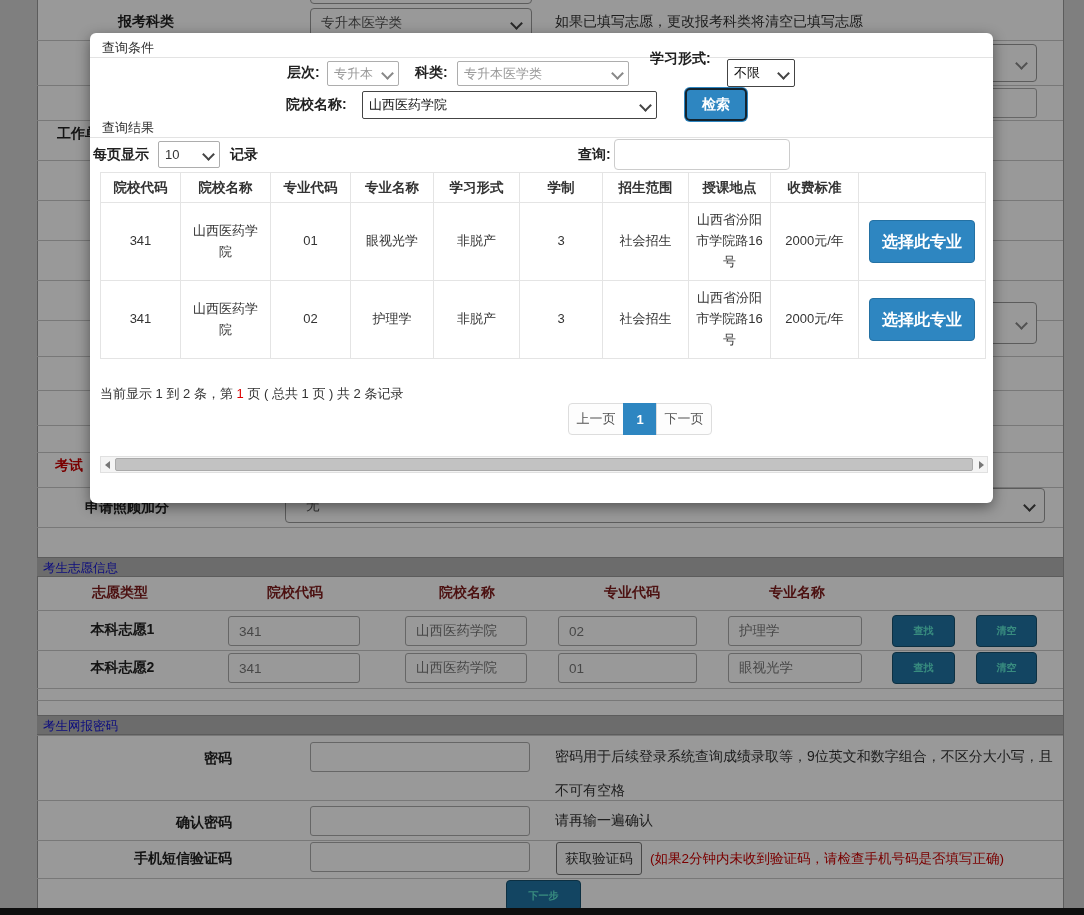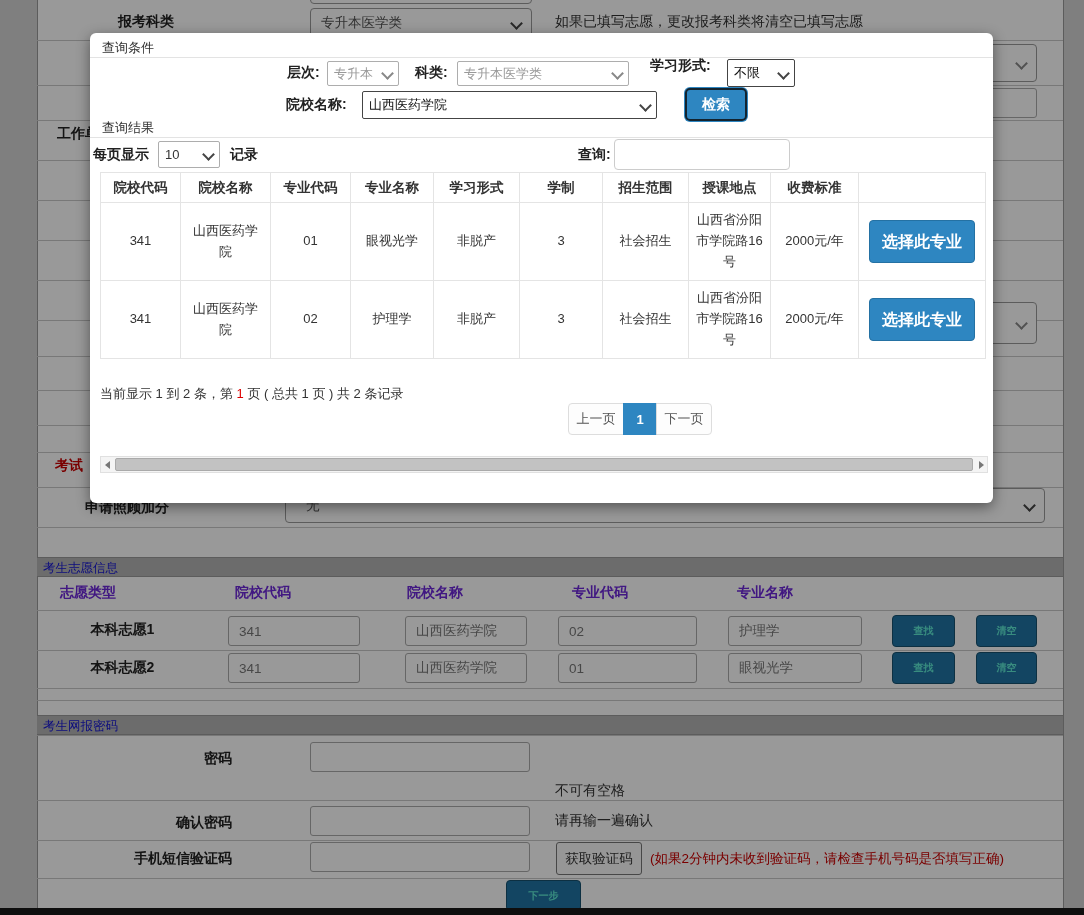--- a/index.html
+++ b/index.html
@@ -13,21 +13,21 @@
   .bglabel{position:absolute;font-size:14px;font-weight:bold;color:#222;}
   .bglabel-r{position:absolute;left:60px;width:172px;text-align:right;font-size:14px;font-weight:bold;color:#222;}
   .bgnote{position:absolute;font-size:14px;color:#333;}
   .rednote{position:absolute;font-size:13.5px;color:#c00;}
   .bgsel{position:absolute;background:#fff;border:1px solid #999;border-radius:4px;font-size:13.5px;color:#555;display:flex;align-items:center;padding:0 10px;box-sizing:border-box;}
   .bginput{position:absolute;background:#fff;border:1px solid #aaa;border-radius:3px;box-sizing:border-box;font-size:13.5px;color:#777;display:flex;align-items:center;padding:0 10px;}
   .chev{width:7px;height:7px;border-right:2px solid #444;border-bottom:2px solid #444;transform:rotate(45deg);margin-left:auto;flex:none;}
   .chev.lt{border-color:#888;}
   .secbar{position:absolute;left:37px;width:1026px;height:18px;background:#b5b5b5;border-top:1px solid #9a9a9a;border-bottom:1px solid #9a9a9a;}
   .secbar span{position:absolute;left:6px;top:2px;font-size:12.5px;color:#1414d2;}
-  .thead-bg{position:absolute;font-size:14px;font-weight:bold;color:#6d28d9;width:120px;text-align:left;}
+  .thead-bg{position:absolute;font-size:14px;font-weight:bold;color:#7f1d1d;width:120px;text-align:center;}
   .steelbtn{position:absolute;background:#2173a3;color:#5eead4;border:1px solid #17516f;border-radius:4px;font-size:10px;font-weight:bold;display:flex;align-items:center;justify-content:center;box-sizing:border-box;}
   .graybtn{position:absolute;background:#fbfbfb;border:1px solid #777;border-radius:3px;font-size:13.5px;color:#333;display:flex;align-items:center;justify-content:center;box-sizing:border-box;}
   .blackbar{position:absolute;left:0;top:908px;width:1084px;height:7px;background:#181818;}
 
   
   #overlay{position:absolute;left:0;top:0;width:1084px;height:915px;background:rgba(0,0,0,0.40);z-index:5;}
 
   
   #modal{position:absolute;left:90px;top:33px;width:903px;height:470px;background:#fff;border-radius:6px;
          box-shadow:0 4px 14px rgba(0,0,0,.45);z-index:10;font-size:13px;color:#333;}
@@ -140,20 +140,21 @@
   <div class="bginput" style="left:558px;top:653px;width:139px;height:30px;">01</div>
   <div class="bginput" style="left:728px;top:653px;width:134px;height:30px;">眼视光学</div>
   <div class="steelbtn" style="left:892px;top:652px;width:63px;height:32px;">查找</div>
   <div class="steelbtn" style="left:976px;top:652px;width:61px;height:32px;">清空</div>
 
   <div class="secbar" style="top:715px;">
     <span>考生网报密码</span>
   </div>
   <div class="bglabel-r" style="top:750px;">密码</div>
   <div class="bginput" style="left:310px;top:742px;width:220px;height:30px;"></div>
+  <div class="bgnote" style="left:555px;top:748px;">密码用于后续登录系统查询成绩录取等，9位英文和数字组合，不区分大小写，且</div>
   <div class="bgnote" style="left:555px;top:782px;">不可有空格</div>
 
   <div class="bglabel-r" style="top:814px;">确认密码</div>
   <div class="bginput" style="left:310px;top:806px;width:220px;height:30px;"></div>
   <div class="bgnote" style="left:555px;top:812px;">请再输一遍确认</div>
 
   <div class="bglabel-r" style="top:850px;">手机短信验证码</div>
   <div class="bginput" style="left:310px;top:842px;width:220px;height:30px;"></div>
   <div class="graybtn" style="left:556px;top:842px;width:86px;height:33px;">获取验证码</div>
   <div class="rednote" style="left:650px;top:850px;">(如果2分钟内未收到验证码，请检查手机号码是否填写正确)</div>
@@ -170,21 +171,21 @@
     <div class="flabel" style="left:197px;top:31px;">层次:</div>
     <div class="msel" style="left:237px;top:28px;width:72px;height:25px;">
       <span>专升本</span>
         <span class="chev lt"></span>
     </div>
     <div class="flabel" style="left:325px;top:31px;">科类:</div>
     <div class="msel" style="left:367px;top:28px;width:172px;height:25px;">
       <span>专升本医学类</span>
         <span class="chev lt"></span>
     </div>
-    <div class="flabel" style="left:560px;top:24px;">学习形式:</div>
+    <div class="flabel" style="left:560px;top:17px;">学习形式:</div>
     <div class="msel on" style="left:637px;top:26px;width:68px;height:28px;">
       <span>不限</span>
         <span class="chev"></span>
     </div>
 
     <div class="flabel" style="left:196px;top:63px;">院校名称:</div>
     <div class="msel on" style="left:272px;top:58px;width:295px;height:28px;">
       <span>山西医药学院</span>
         <span class="chev"></span>
     </div>

